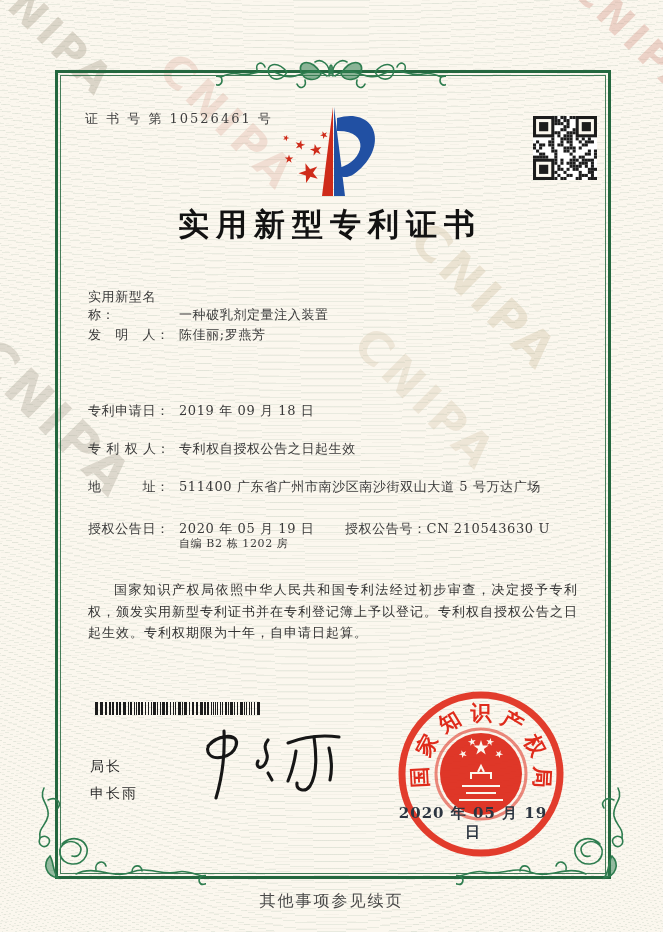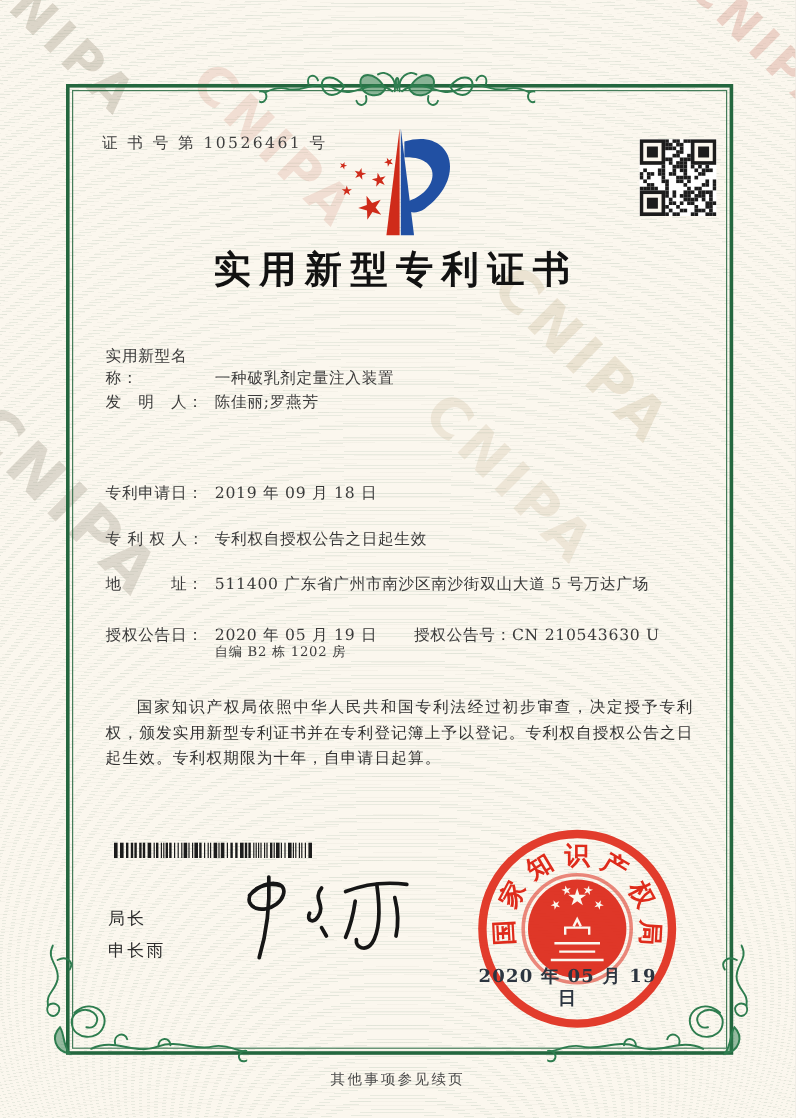--- a/index.html
+++ b/index.html
@@ -46,21 +46,21 @@
   .row .lab{display:inline-block;width:91px;}
   .addr2{left:179px;top:496px;font-size:11px;color:#3a3a3a;letter-spacing:.6px;margin-top:40px;}
   .grant2{position:absolute;left:257px;top:0;}
   .bodytext{
     left:88px;top:543px;width:490px;font-size:13px;line-height:21.5px;color:#333;
     text-align:justify;letter-spacing:1px;margin-top:36px;
   }
   .bodytext p{margin:0;text-indent:2em;}
   .director{left:90px;top:753px;font-size:14px;color:#2d2d2d;line-height:27px;letter-spacing:2px;}
   .pageno{left:55px;top:850px;width:550px;text-align:center;font-size:12px;color:#333;letter-spacing:1px;}
-  .footer{left:0;top:891px;width:663px;text-align:center;font-size:12px;color:#4a4a4a;letter-spacing:2px;}
+  .footer{left:0;top:891px;width:663px;text-align:center;font-size:16px;color:#4a4a4a;letter-spacing:2px;}
   .sealdate{
     left:397px;top:804px;width:152px;text-align:center;font-size:15px;font-weight:bold;
     color:#2c3540;letter-spacing:1px;
   }
   svg{display:block;}
   .sealtxt text{
     font-family:"DejaVu Serif","Liberation Serif",serif;font-size:21px;font-weight:bold;
     fill:var(--sealred);
   }
 </style>

